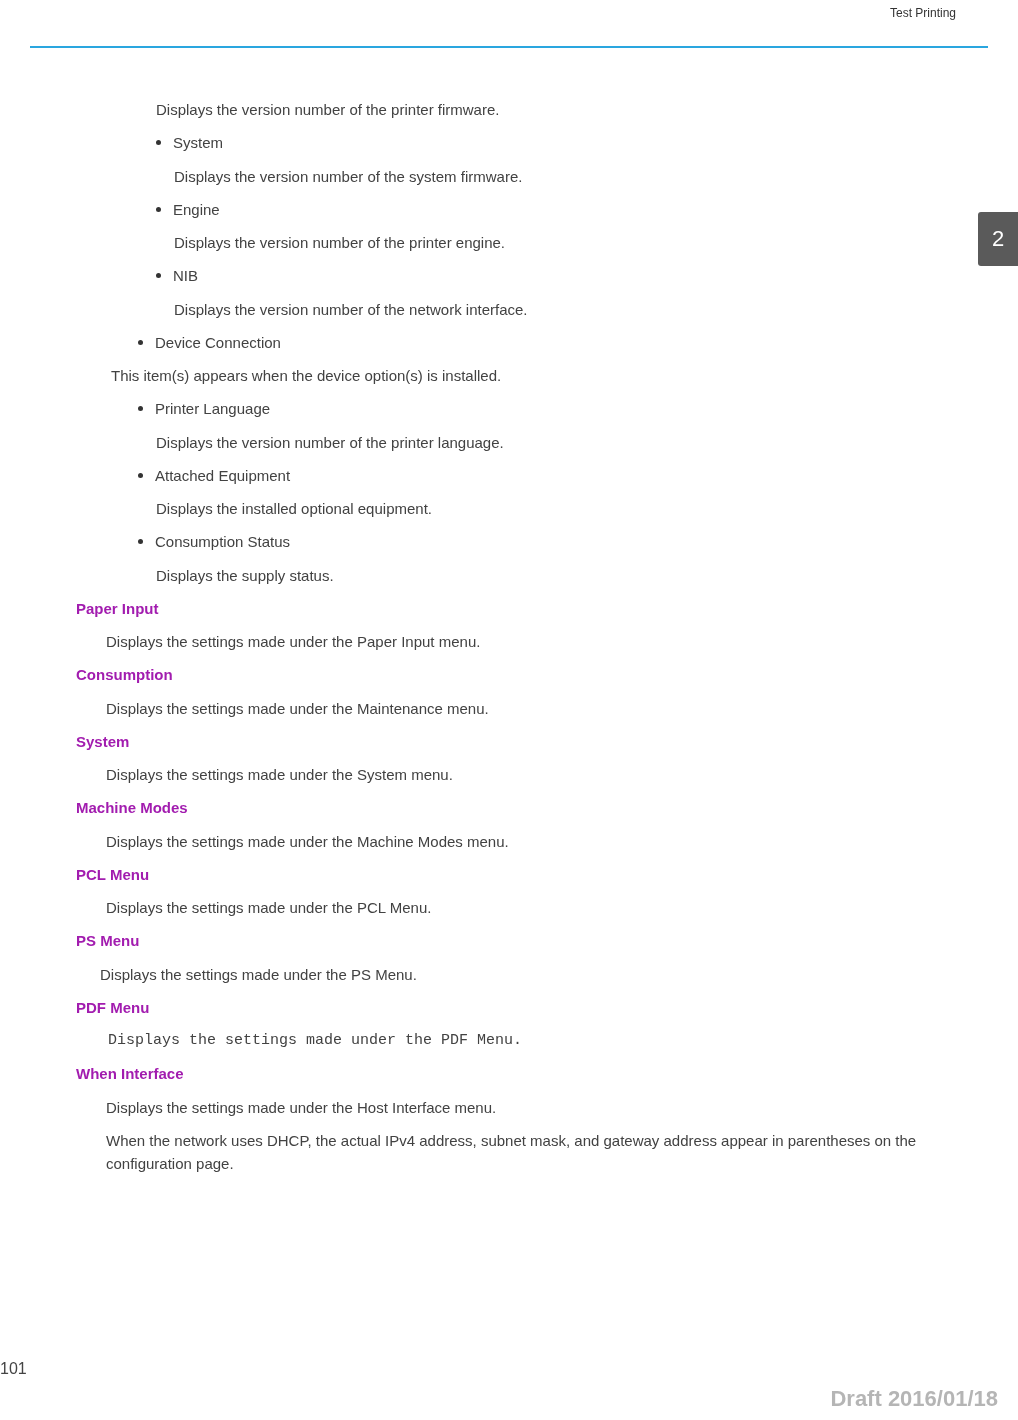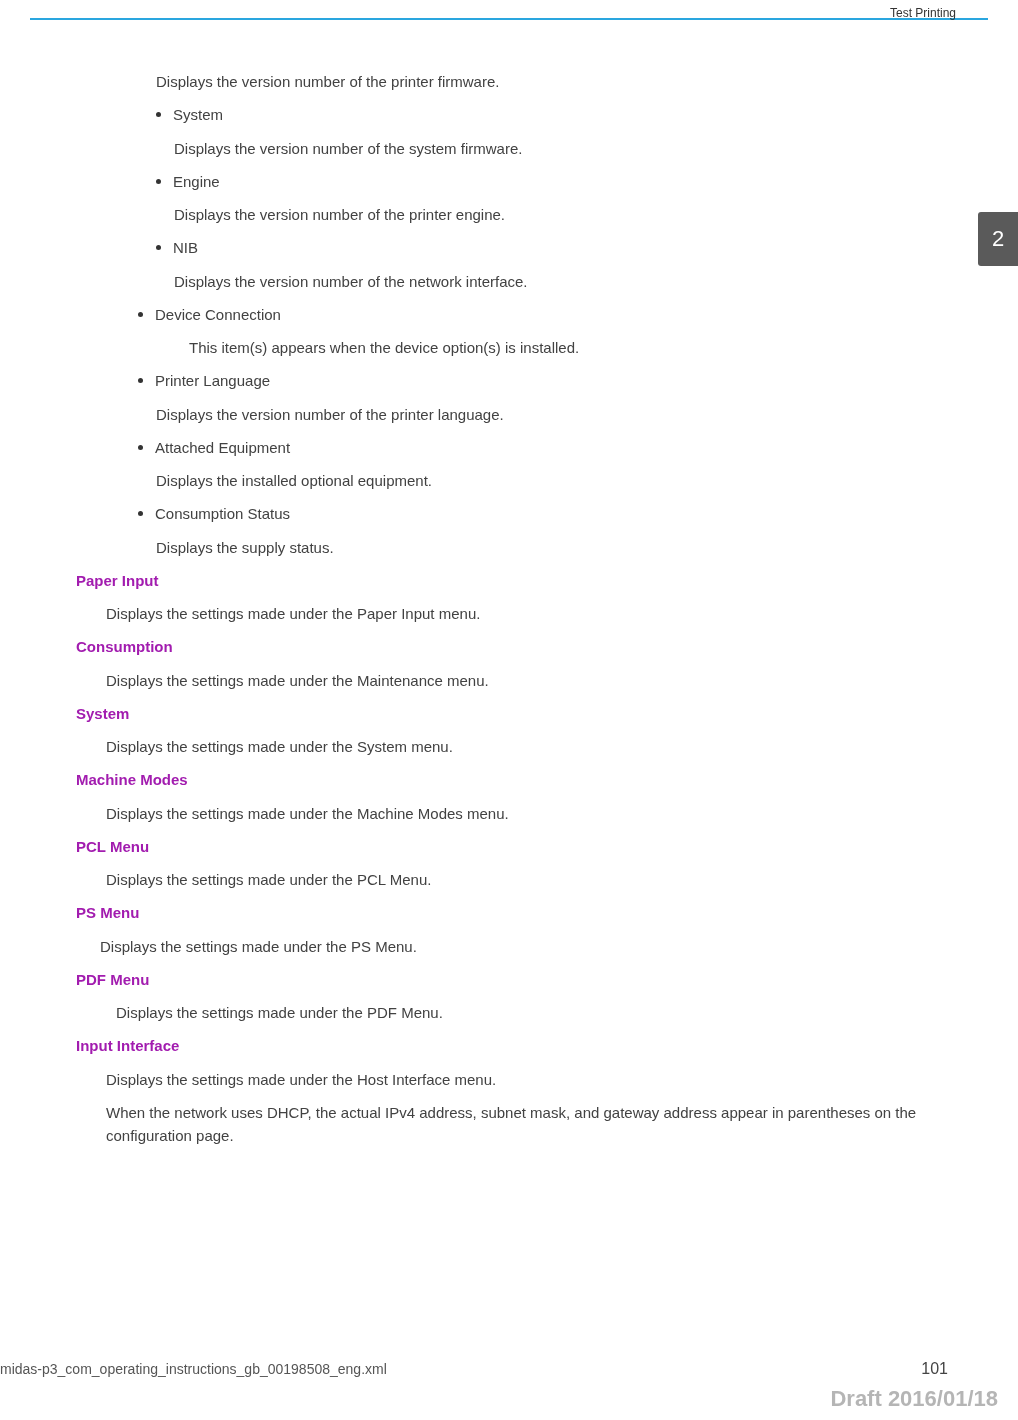--- a/index.html
+++ b/index.html
@@ -7,21 +7,21 @@
       width: 1018px;
       height: 1420px;
       background: #ffffff;
       font-family: "Segoe UI", "Helvetica Neue", Arial, sans-serif;
       color: #333333;
       position: relative;
       overflow: hidden;
     }
     .header {
       position: relative;
-      height: 20px;
+      height: 48px;
       border-bottom: 2px solid #2aa6df;
       margin: 0 30px;
     }
     .header-label {
       position: absolute;
       right: 32px;
       top: 6px;
       font-size: 12px;
       color: #333333;
     }
@@ -106,21 +106,21 @@
   <div class="lvl3 bullet-line">
     <span class="bullet-dot"></span>
     <span>NIB</span>
   </div>
   <div class="lvl3" style="margin-left:98px;">Displays the version number of the network interface.</div>
 
   <div class="lvl2 bullet-line">
     <span class="bullet-dot"></span>
     <span>Device Connection</span>
   </div>
-  <div class="lvl2" style="margin-left:113px;">This item(s) appears when the device option(s) is installed.</div>
+  <div class="lvl2" style="margin-left:35px;">This item(s) appears when the device option(s) is installed.</div>
 
   <div class="lvl2 bullet-line">
     <span class="bullet-dot"></span>
     <span>Printer Language</span>
   </div>
   <div class="lvl2" style="margin-left:80px;">Displays the version number of the printer language.</div>
 
   <div class="lvl2 bullet-line">
     <span class="bullet-dot"></span>
     <span>Attached Equipment</span>
@@ -145,26 +145,25 @@
   <div class="lvl0 bold">Machine Modes</div>
   <div class="lvl1" style="margin-left:30px;">Displays the settings made under the Machine Modes menu.</div>
 
   <div class="lvl0 bold">PCL Menu</div>
   <div class="lvl1" style="margin-left:30px;">Displays the settings made under the PCL Menu.</div>
 
   <div class="lvl0 bold">PS Menu</div>
   <div class="lvl1" style="margin-left:24px;">Displays the settings made under the PS Menu.</div>
 
   <div class="lvl0 bold">PDF Menu</div>
-  <div class="lvl1" style="margin-left:40px;">Displays the settings made under the PDF Menu.</div>
+  <div class="lvl1" style="margin-left:32px;font-family:Liberation Mono, monospace;">Displays the settings made under the PDF Menu.</div>
 
-  <div class="lvl0 bold">Input Interface</div>
+  <div class="lvl0 bold">When Interface</div>
   <div class="lvl1" style="margin-left:30px;">Displays the settings made under the Host Interface menu.</div>
   <div class="lvl1" style="margin-left:30px; max-width:820px;">When the network uses DHCP, the actual IPv4 address, subnet mask, and gateway address appear in parentheses on the configuration page.</div>
 
 </div>
 
 <div class="footer">
-  <span class="footer-left">midas-p3_com_operating_instructions_gb_00198508_eng.xml</span>
   <span class="footer-right">101</span>
 </div>
 
 <div class="draft">Draft 2016/01/18</div>
 
 </body></html>

